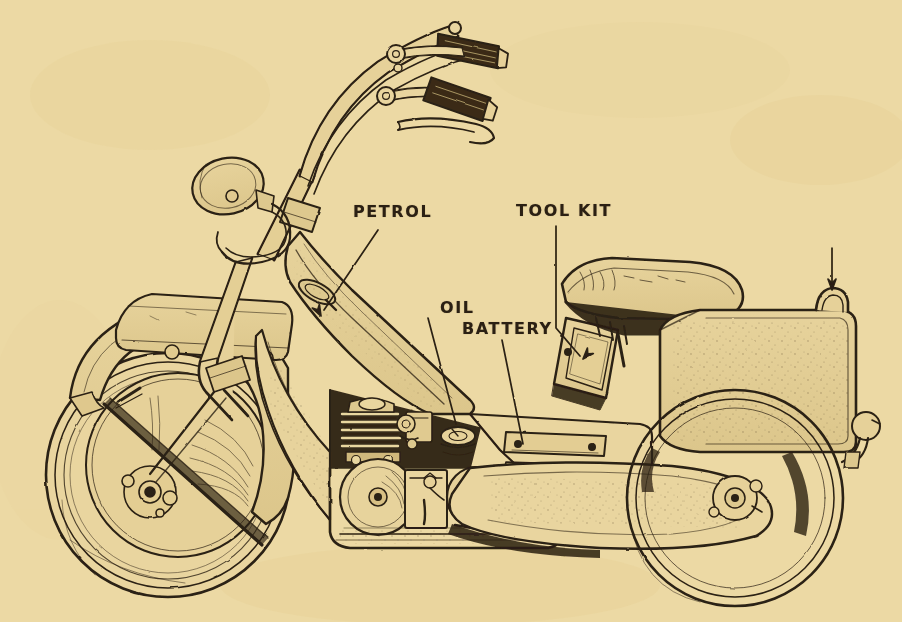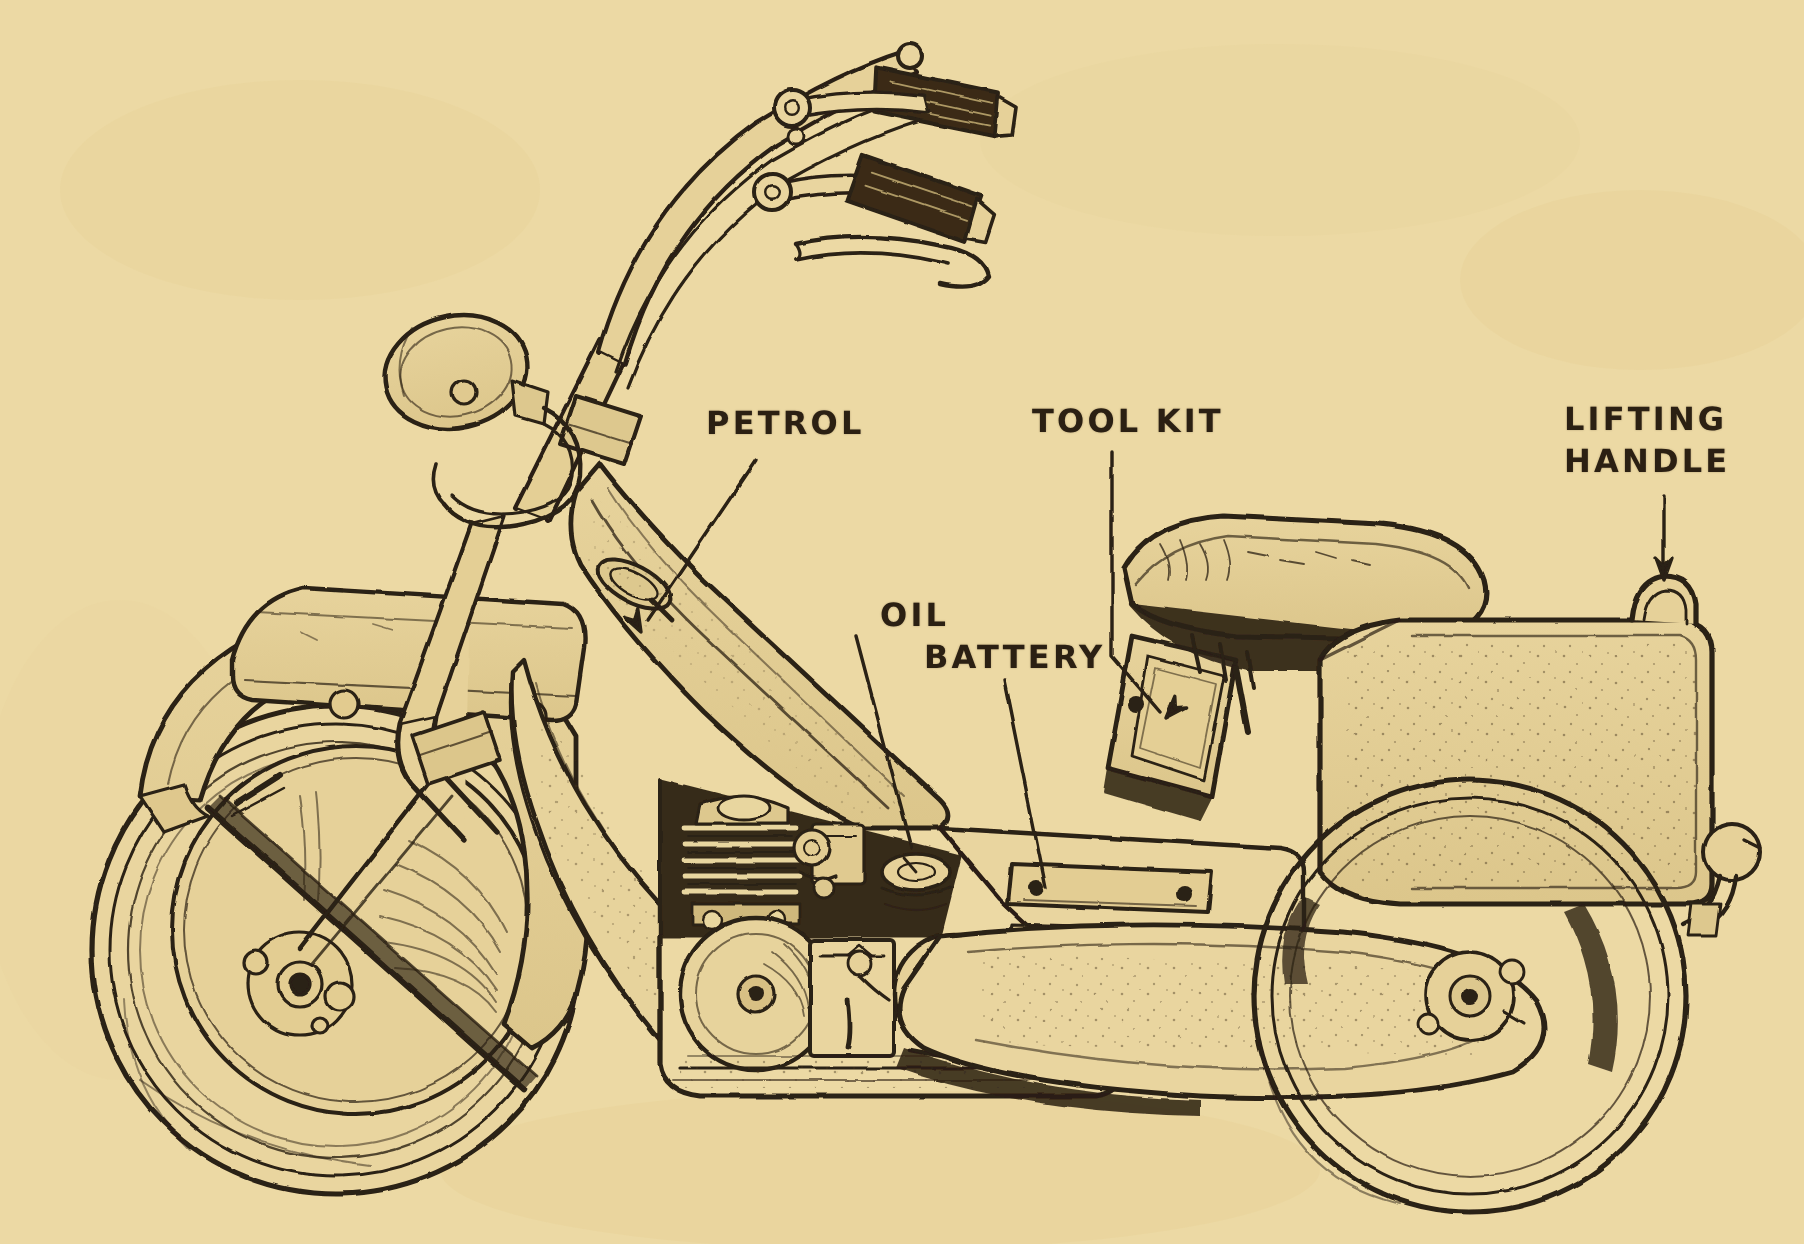--- a/index.html
+++ b/index.html
@@ -454,16 +454,14 @@
   </svg>
 
   <div class="label" style="left:353px; top:202px;">PETROL</div>
 
   <div class="label" style="left:440px; top:298px;">OIL</div>
 
   <div class="label" style="left:462px; top:319px;">BATTERY</div>
 
   <div class="label" style="left:516px; top:201px;text-align:center;">TOOL KIT</div>
 
-  <div class="label two" style="left:782px; top:199px;">LIFTING
-HANDLE</div>
 
 </div>
 
 </body></html>

